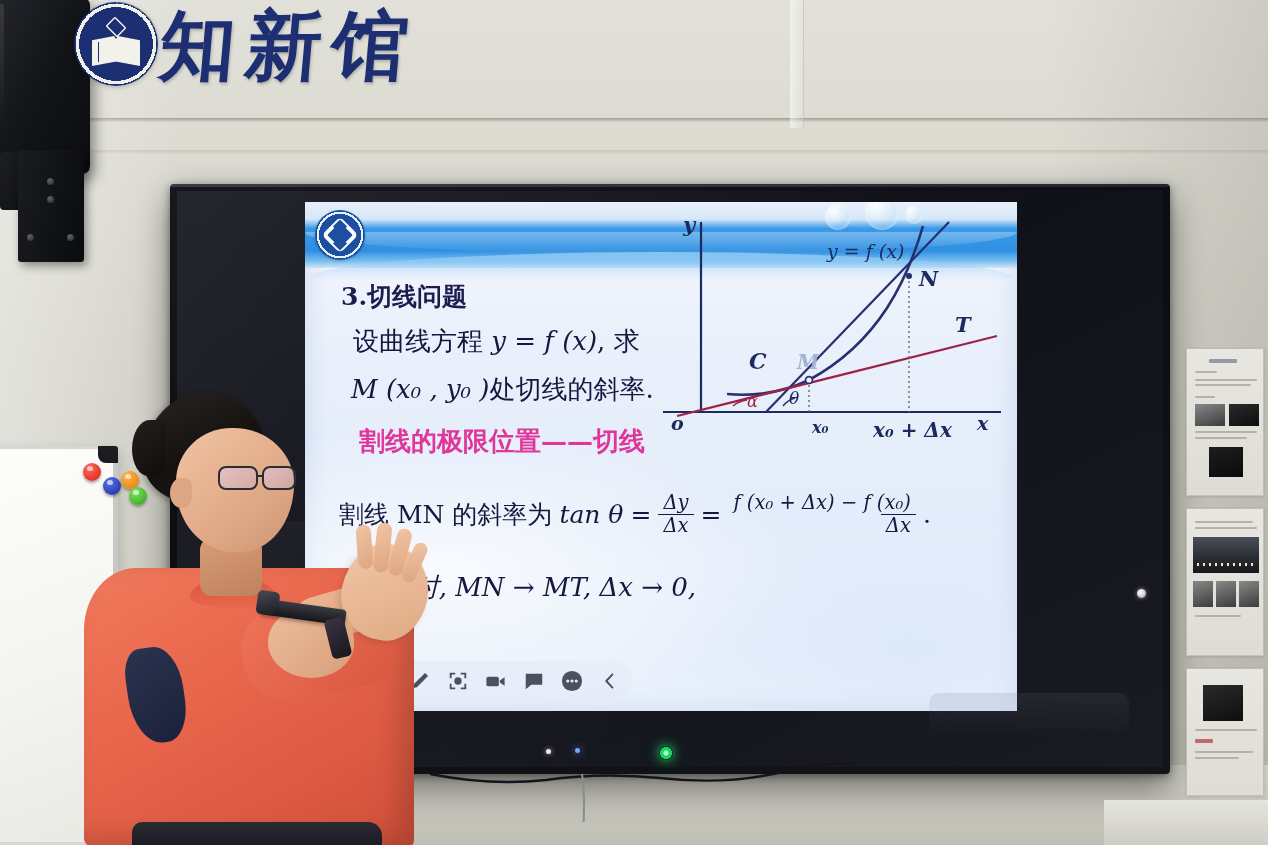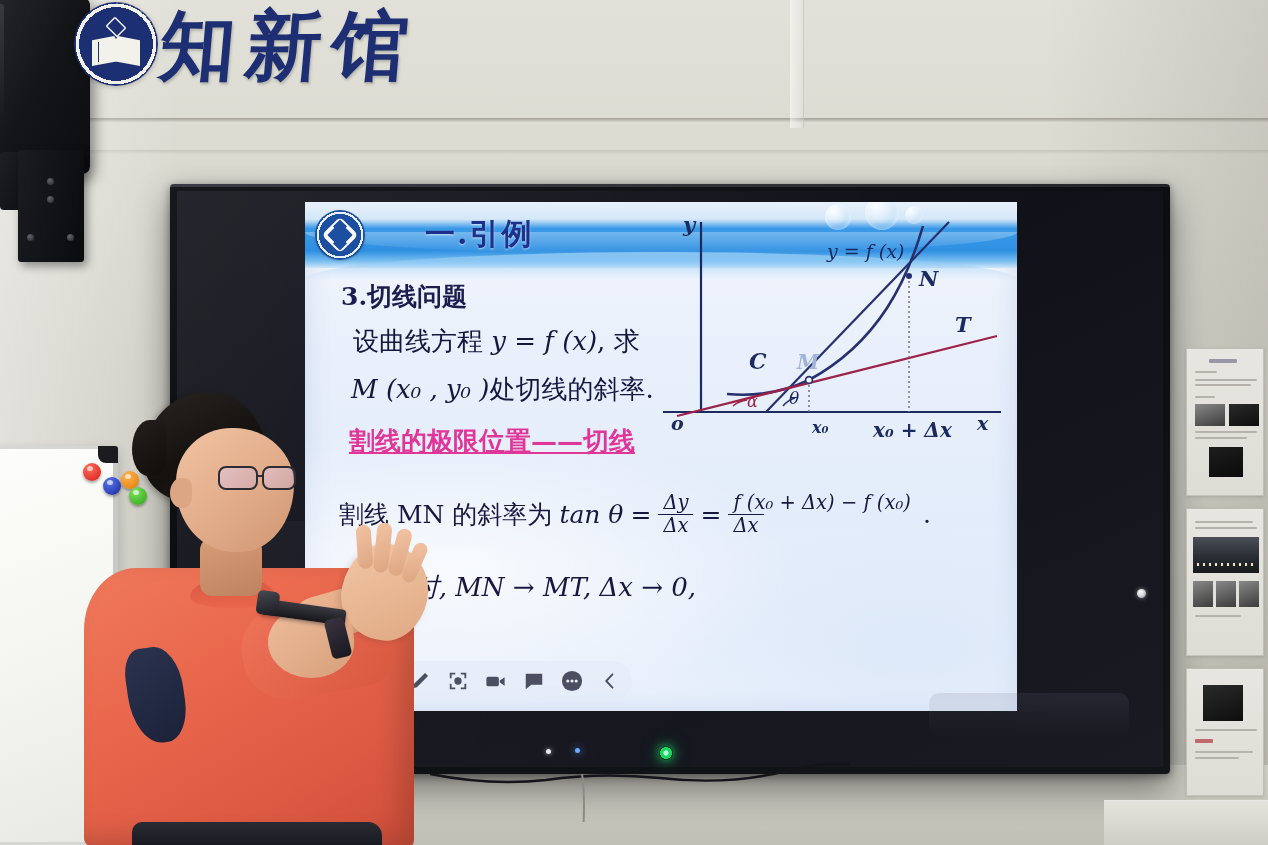--- a/index.html
+++ b/index.html
@@ -218,26 +218,26 @@
   }
 
   
   .s-line { position:absolute; white-space:nowrap; font-family:"DejaVu Serif", serif; }
   #s-sub {
     left:36px; top:78px; font-size:25px; color:#1c1c4e; font-weight:bold;
   }
   #s-l1 { left:48px; top:122px; font-size:26px; color:#16163f; }
   #s-l2 { left:46px; top:170px; font-size:26px; color:#16163f; }
   #s-pink {
-    left:44px; top:222px; font-size:26px; color:#e0369a; font-weight:bold;text-decoration:underline;
+    left:54px; top:222px; font-size:26px; color:#e0369a; font-weight:bold;
   }
   #s-frac { left:34px; top:290px; font-size:25px; color:#17173f; display:flex; align-items:center; gap:7px; }
   #s-last { left:20px; top:368px; font-size:26px; color:#17173f; }
   .mi { font-style:italic; font-family:"DejaVu Serif", serif; }
-  .frac { display:inline-flex; flex-direction:column; align-items:flex-start; vertical-align:middle; font-size:.78em; line-height:1.12; }
+  .frac { display:inline-flex; flex-direction:column; align-items:flex-end; vertical-align:middle; font-size:.78em; line-height:1.12; }
   .frac .num { padding:0 5px; }
   .frac .den { padding:0 5px; border-top:1.6px solid #17173f; }
 
   
   #graph { position:absolute; left:356px; top:14px; width:350px; height:236px; }
   #graph svg { display:block; width:100%; height:100%; overflow:visible; }
   .g-lbl {
     position:absolute; font-family:"DejaVu Serif", serif; font-style:italic;
     color:#1b2b60; font-weight:bold; white-space:nowrap;
   }
@@ -466,21 +466,20 @@
 
         <div id="slide-header">
           <div class="hdr-wave" style="top:30px; opacity:.55;"></div>
           <div class="bubble" style="left:520px; top:2px;  width:26px; height:26px;"></div>
           <div class="bubble" style="left:560px; top:-6px; width:34px; height:34px;"></div>
           <div class="bubble" style="left:600px; top:4px;  width:18px; height:18px;"></div>
         </div>
         <div id="slide-emblem">
           <div class="knot"></div>
         </div>
-        <div id="slide-title">一.引例</div>
 
         <div class="s-line" id="s-sub">3.切线问题</div>
 
         <div class="s-line" id="s-l2">
           <span class="mi">M (x₀ , y₀ )</span><span>处切线的斜率.</span>
         </div>
 
         <div class="s-line" id="s-l1">
           <span>设曲线方程 </span><span class="mi">y = f (x)</span><span>, 求</span>
         </div>

